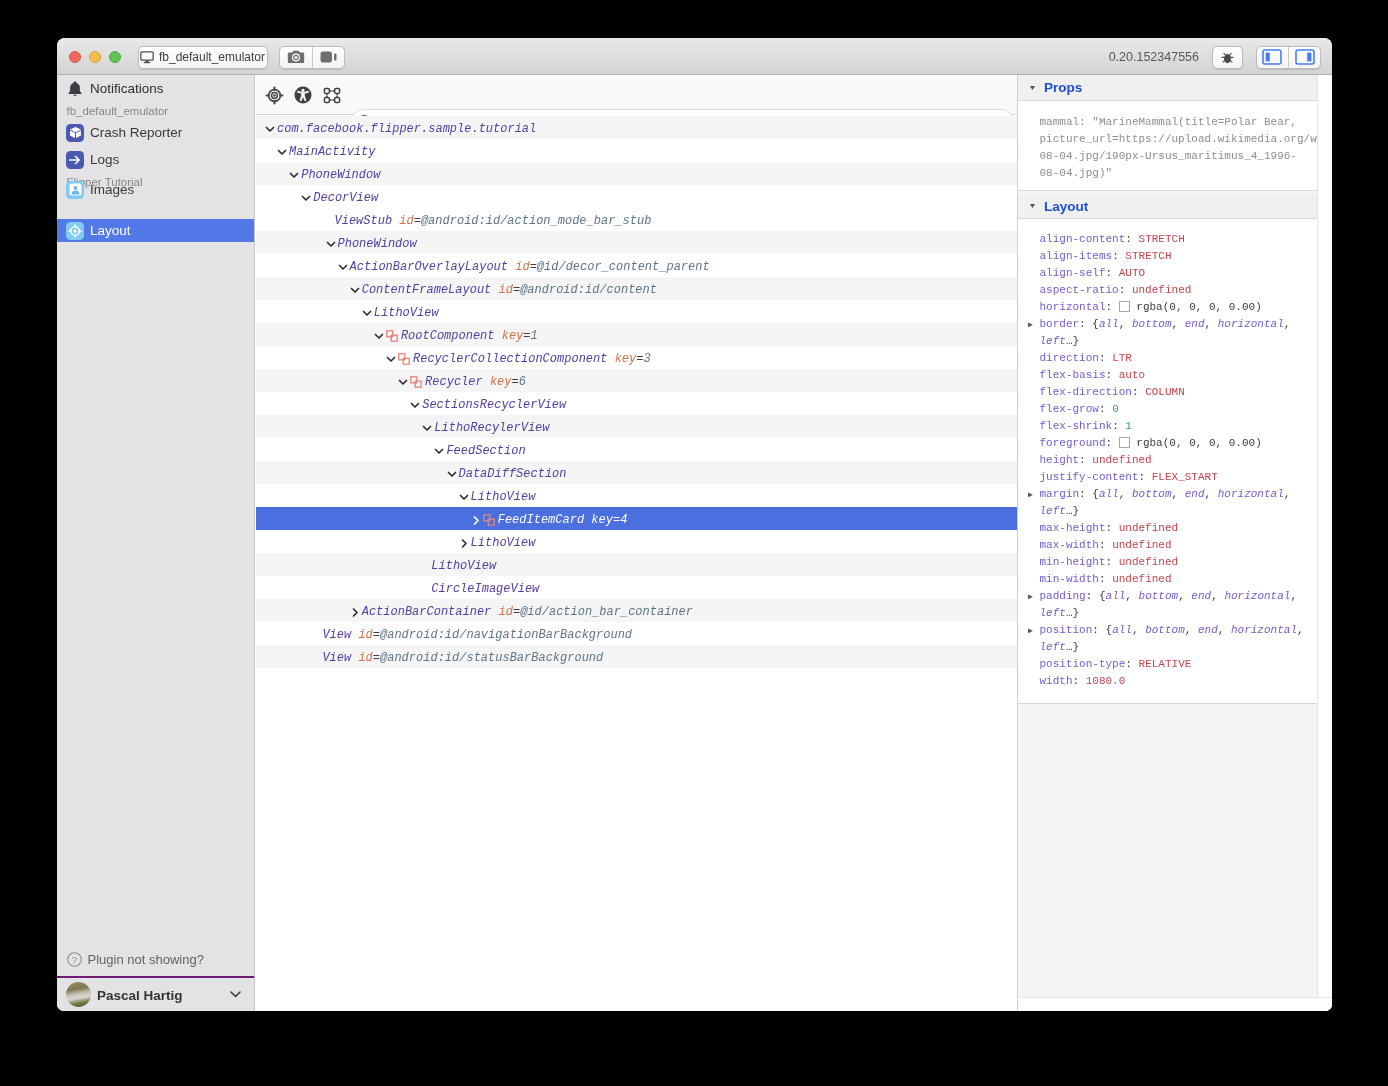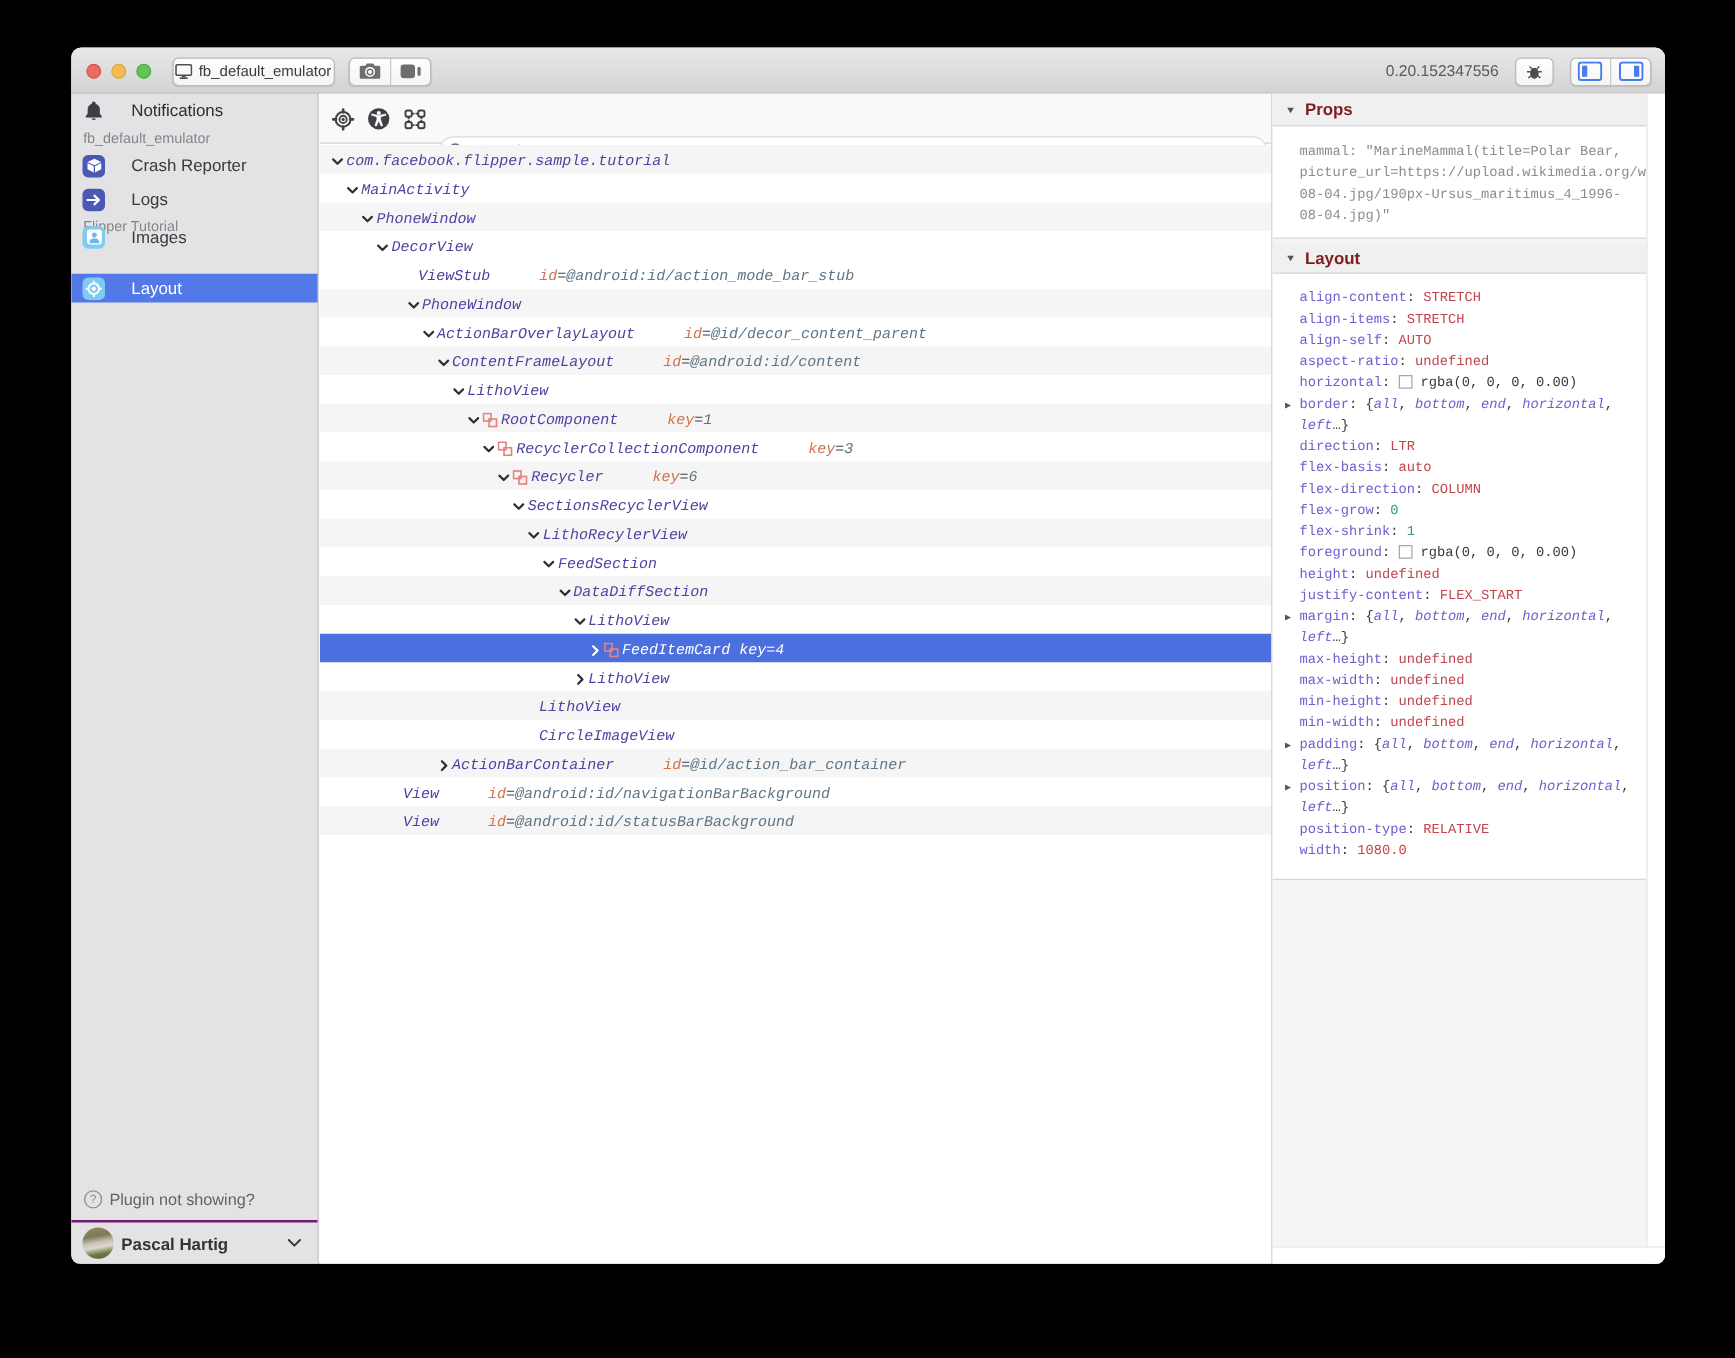--- a/index.html
+++ b/index.html
@@ -23,21 +23,21 @@
   font-size:12.5px; color:#595959; }
 #bugb { left:1154.8px; width:31px; display:flex; align-items:center; justify-content:center; }
 #pang { left:1198.9px; width:65.3px; display:flex; }
 #pang .half { flex:1; display:flex; align-items:center; justify-content:center; }
 #pang .half+.half { border-left:1px solid #c9c9c9; }
 
 #side { position:absolute; left:0; top:37px; bottom:0; width:198px;
   background:#e3e3e5; border-right:1px solid #c6c6c6; }
 .srow { position:absolute; left:0; width:100%; height:27px; display:flex; align-items:center; }
 .srow .ic { position:absolute; left:9px; width:18px; height:18px; border-radius:4.5px; }
-.srow .tx { position:absolute; left:33px; font-size:13.5px; color:#3a3a3c;margin-left:15px; }
+.srow .tx { position:absolute; left:33px; font-size:13.5px; color:#3a3a3c; }
 .slab { position:absolute; left:9.5px; font-size:11.5px; color:#86868a; }
 #lay-row { background:#5379e8; height:23px; }
 #lay-row .tx { color:#fff; }
 .indigo { background:#4c59b2; }
 .sky { background:#82cbf0; }
 #plug { position:absolute; left:0; bottom:35.3px; width:100%; height:31.7px;
   display:flex; align-items:center; }
 #plug .tx { position:absolute; left:30.5px; font-size:13px; color:#636366; }
 #user { position:absolute; left:0; bottom:0; width:100%; height:35.3px;
   border-top:2px solid #701a75; }
@@ -54,34 +54,34 @@
 #tree { position:absolute; left:0; top:41px; width:100%; }
 .trow { height:23px; display:flex; align-items:center; background:#fff; padding-top:3.5px;
   font-family:"Liberation Mono", monospace; font-size:12px; white-space:pre;font-style:italic; }
 .trow.alt { background:#f5f5f6; }
 .trow.sel { background:#4c6fdf; }
 .trow span { display:inline-block; }
 .ch, .li { flex:none; } .ch { margin-right:1px; }
 .li { margin-right:2px; }
 .nm { color:#4f42a0; }
 .nm-s { color:#fff; }
-.ak { color:#d4714d;margin-left:32px; } .ak-s { color:#fff; }
+.ak { color:#d4714d; } .ak-s { color:#fff; }
 .eq { color:#3e3e42; } .eq-s { color:#fff; }
 .av { color:#5d7585; } .av-s { color:#fff; }
 
 #rp { position:absolute; left:960px; top:37px; bottom:0; width:315px; background:#f5f5f6;
   border-left:1px solid #cfcfd1; }
 #rp-inner { position:absolute; left:0; top:0; width:300px; bottom:14px; background:#f5f5f6; overflow:hidden; }
 #rp-gut-r { position:absolute; right:0; top:0; width:15px; height:100%; background:#fff;
   border-left:1px solid #e4e4e6; }
 #rp-gut-b { position:absolute; left:0; bottom:0; width:100%; height:14px; background:#fff;
   border-top:1px solid #e4e4e6; }
 .phead { position:relative; background:#f0f0f1; border-bottom:1px solid #d8d8da;
   display:flex; align-items:center; }
-.phead .t { font-size:13.5px; font-weight:bold; color:#7f1d1d; }
+.phead .t { font-size:13.5px; font-weight:bold; color:#1d4ed8; }
 .htri { font-size:9px; color:#55555a; margin:0 7px 0 10px; transform:scaleY(.8); }
 .pbody { background:#fff; border-bottom:1px solid #d8d8da;
   font-family:"Liberation Mono", monospace; font-size:11px; }
 .pl { height:17px; line-height:17px; padding-left:21.5px; white-space:pre; position:relative; }
 .pk { color:#6f60ce; }
 .pc { color:#3a3a3e; }
 .vr { color:#c2454e; }
 .vg { color:#3a9a6e; }
 .vb { color:#3a3a3e; }
 .pi { color:#6f60ce; font-style:italic; }

